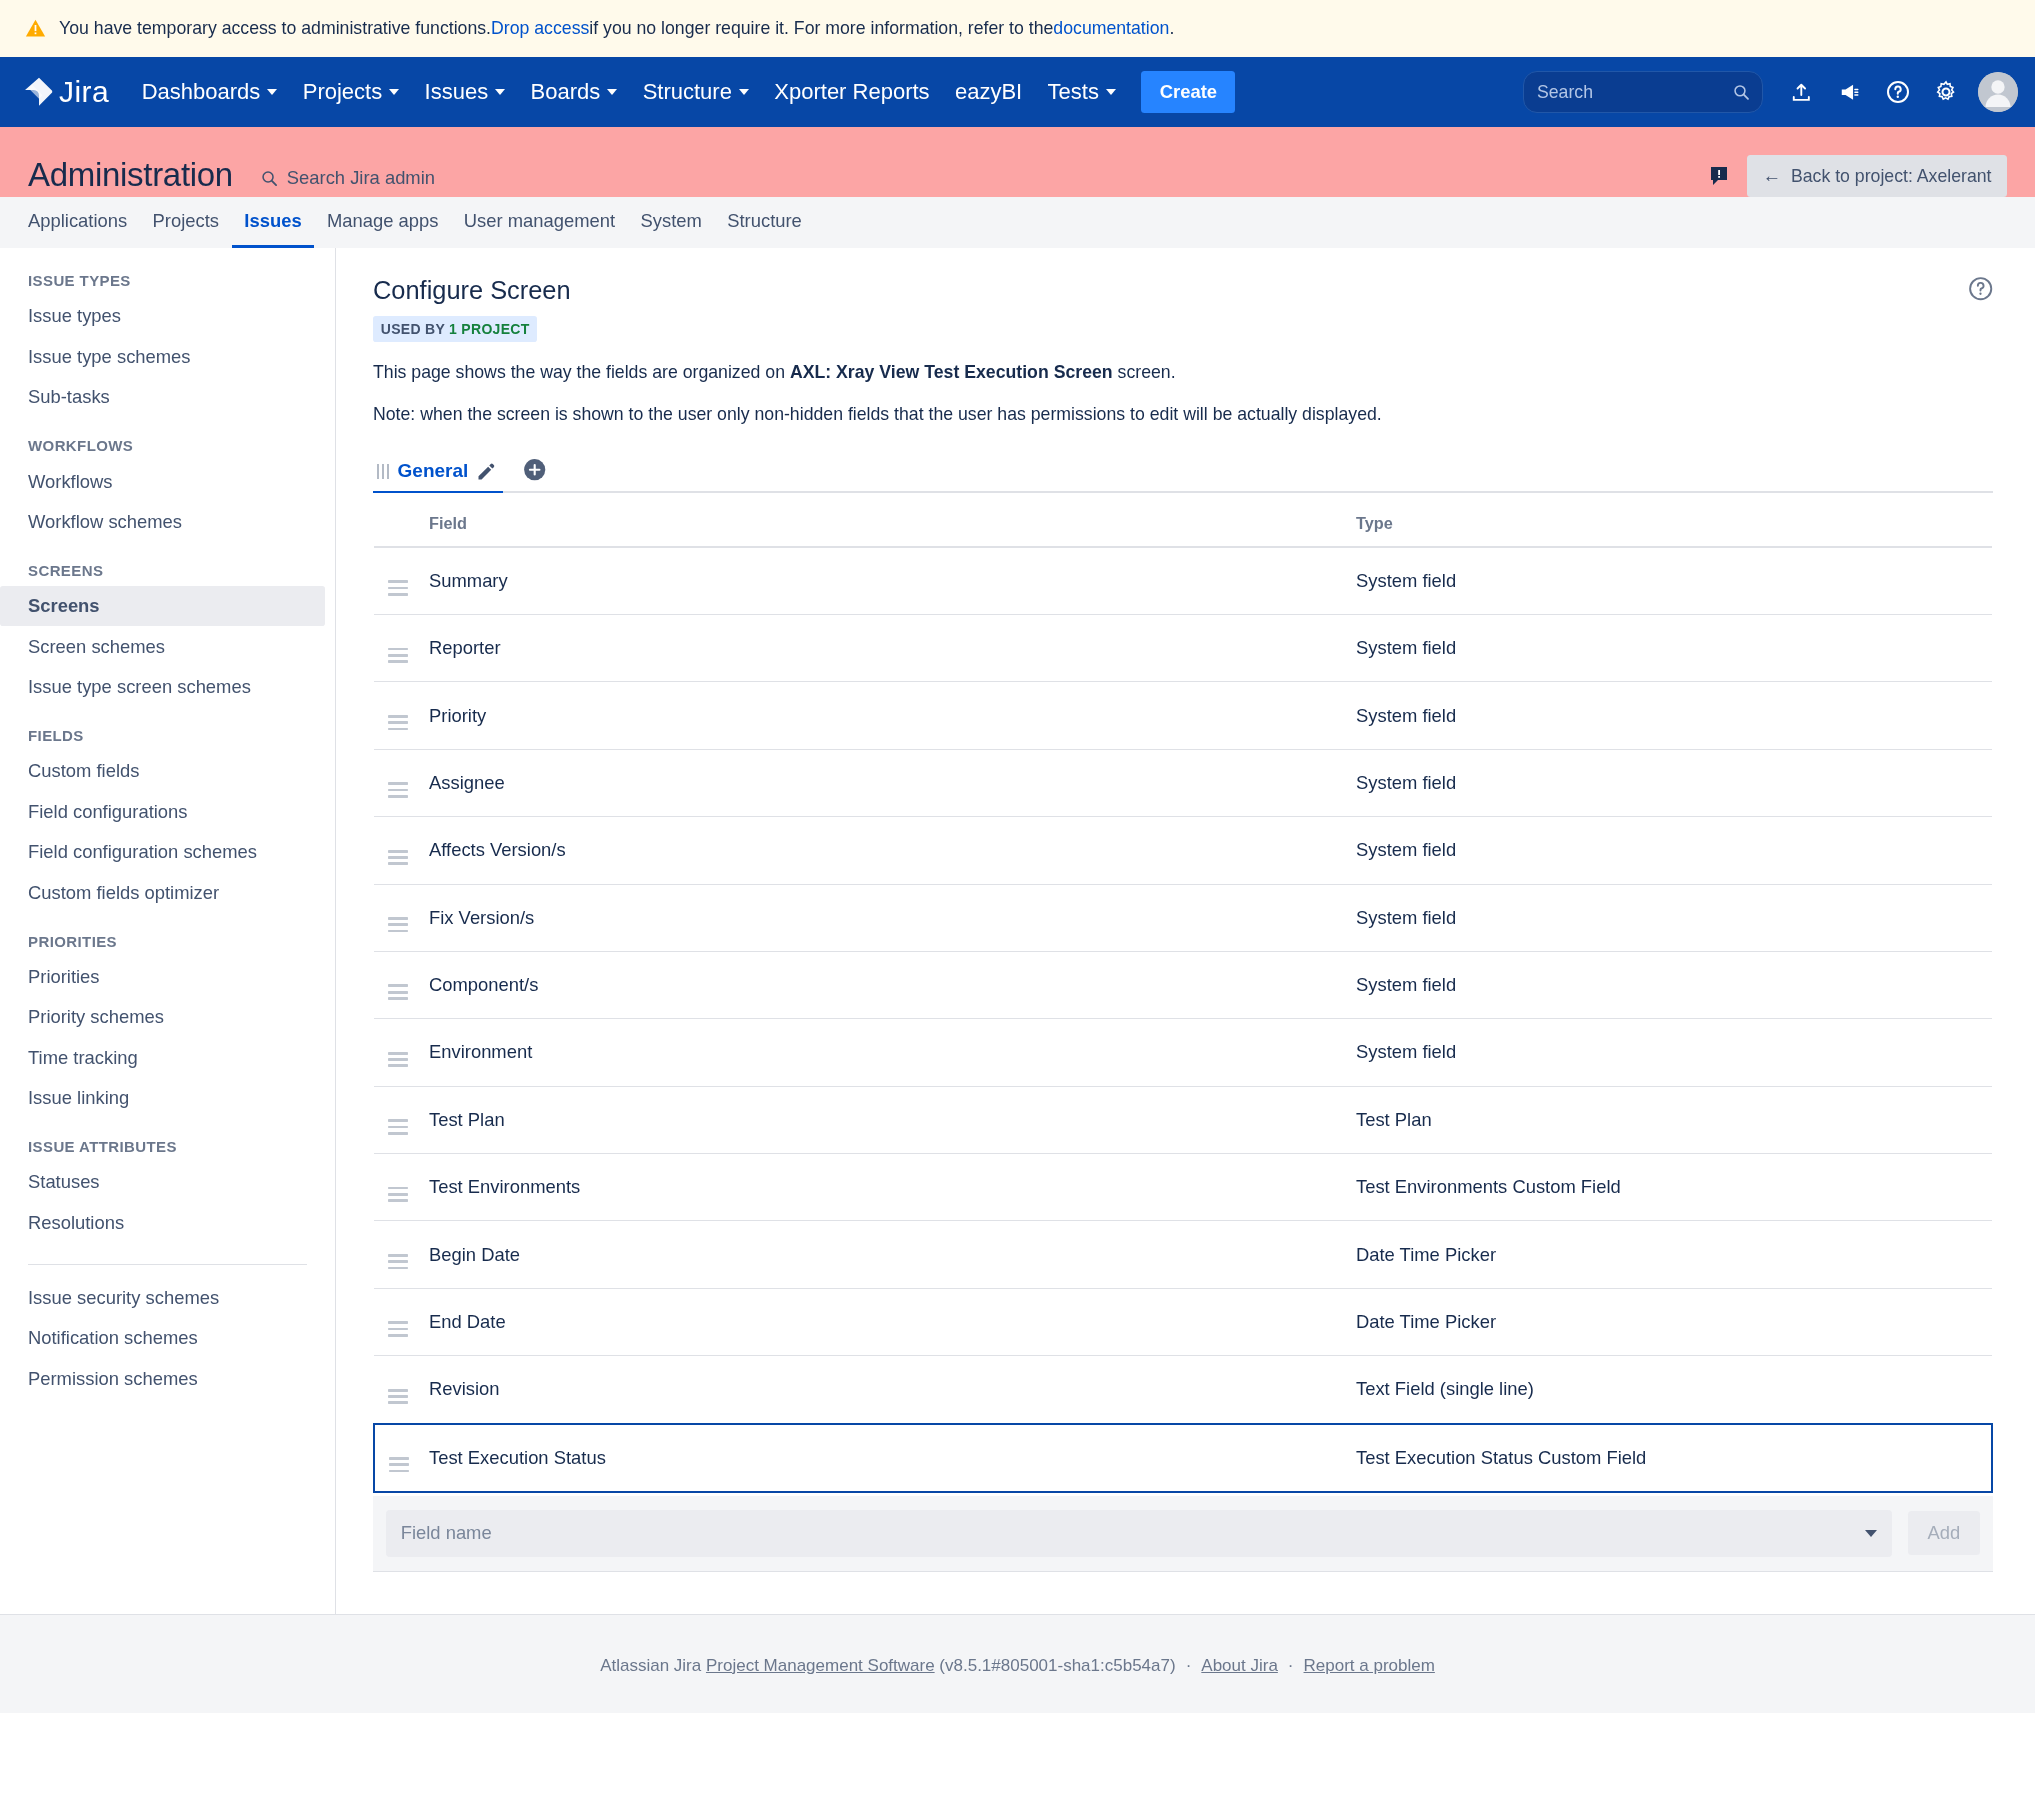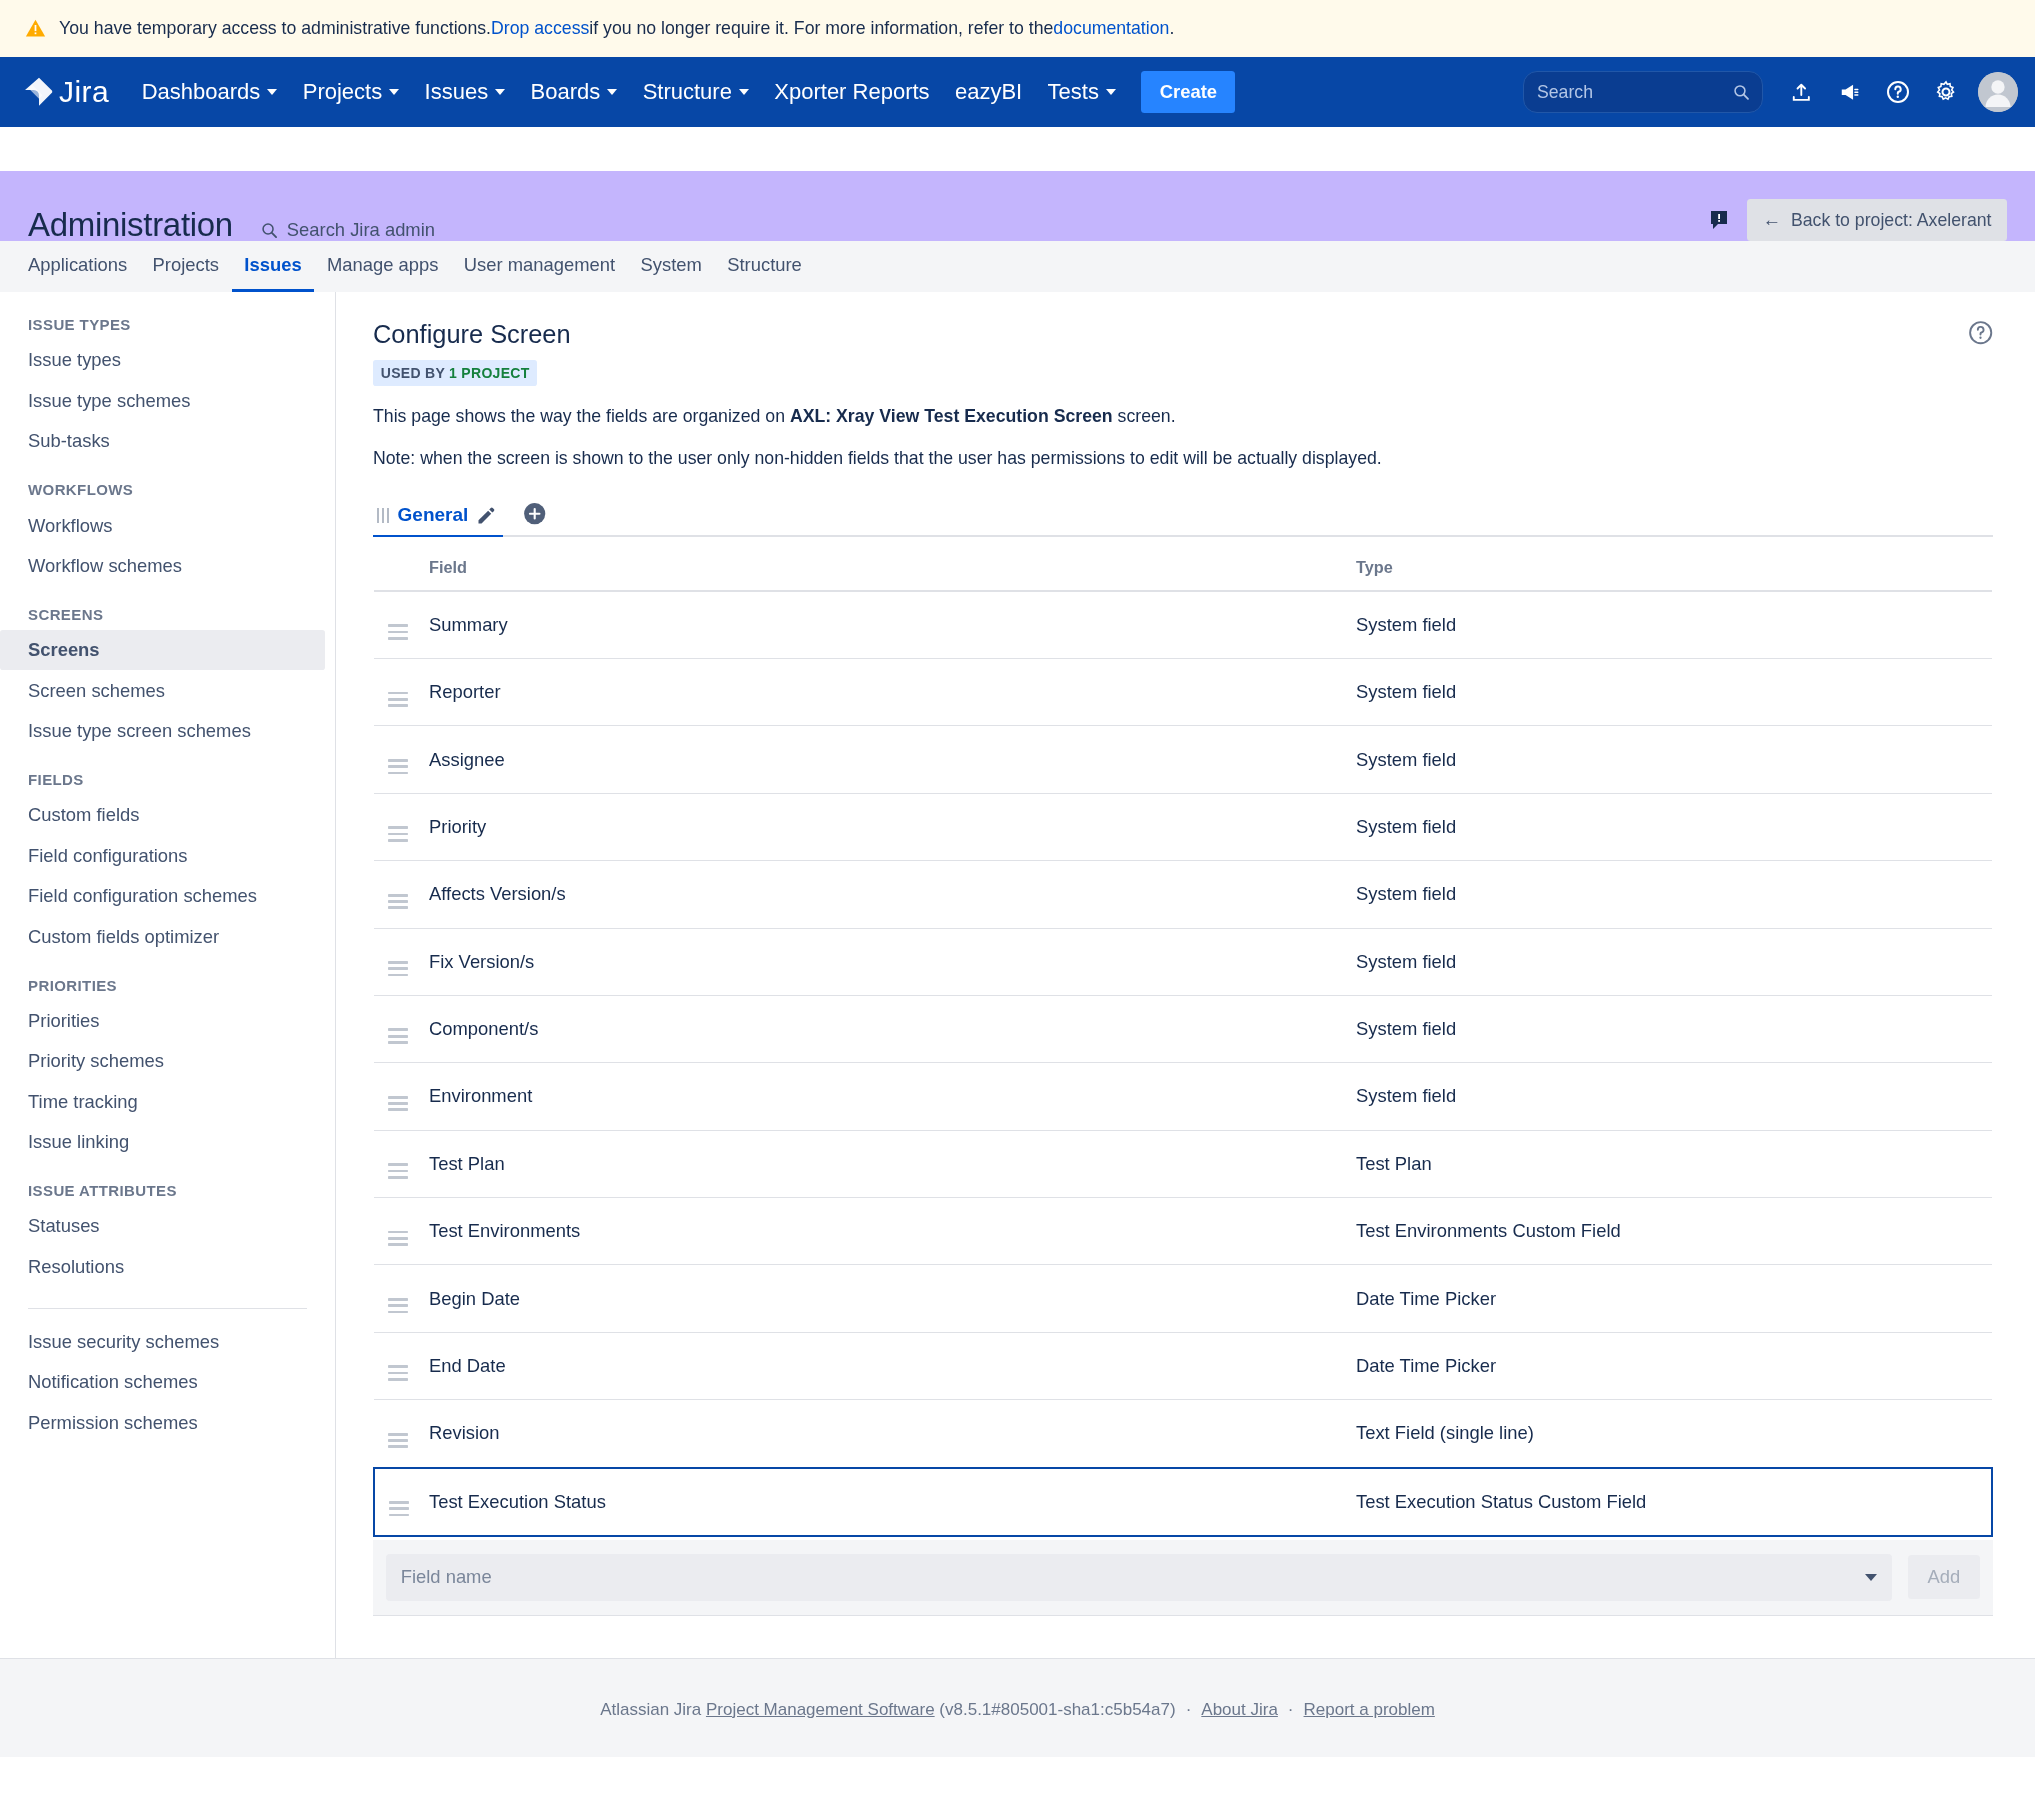--- a/index.html
+++ b/index.html
@@ -119,25 +119,24 @@
     border-radius: 50%;
     background: #c1c7d0;
     display: flex; align-items: center; justify-content: center;
     cursor: pointer;
     margin-left: 5.7px;
     overflow: hidden;
   }
 
   
   .admin-header {
-    background: #c4b5fd;
+    background: #fca5a5;
     padding: 21px 28px 0 28px;
     display: flex;
-    align-items: flex-end;
-    margin-top: 44px;
+    align-items: center;
   }
   .admin-title {
     font-size: 33px;
     font-weight: 500;
     color: #172b4d;
     letter-spacing: -0.3px;
     line-height: 1;
     margin-top: 4.2px;
   }
   .admin-search {
@@ -638,30 +637,30 @@
               </span></td>
           <td>Reporter</td>
           <td>System field</td>
         </tr>
         <tr>
           <td><span class="drag-handle">
                 <i></i>
                 <i></i>
                 <i></i>
               </span></td>
+          <td>Priority</td>
+          <td>System field</td>
+        </tr>
+        <tr>
+          <td><span class="drag-handle">
+                <i></i>
+                <i></i>
+                <i></i>
+              </span></td>
           <td>Assignee</td>
-          <td>System field</td>
-        </tr>
-        <tr>
-          <td><span class="drag-handle">
-                <i></i>
-                <i></i>
-                <i></i>
-              </span></td>
-          <td>Priority</td>
           <td>System field</td>
         </tr>
         <tr>
           <td><span class="drag-handle">
                 <i></i>
                 <i></i>
                 <i></i>
               </span></td>
           <td>Affects Version/s</td>
           <td>System field</td>

